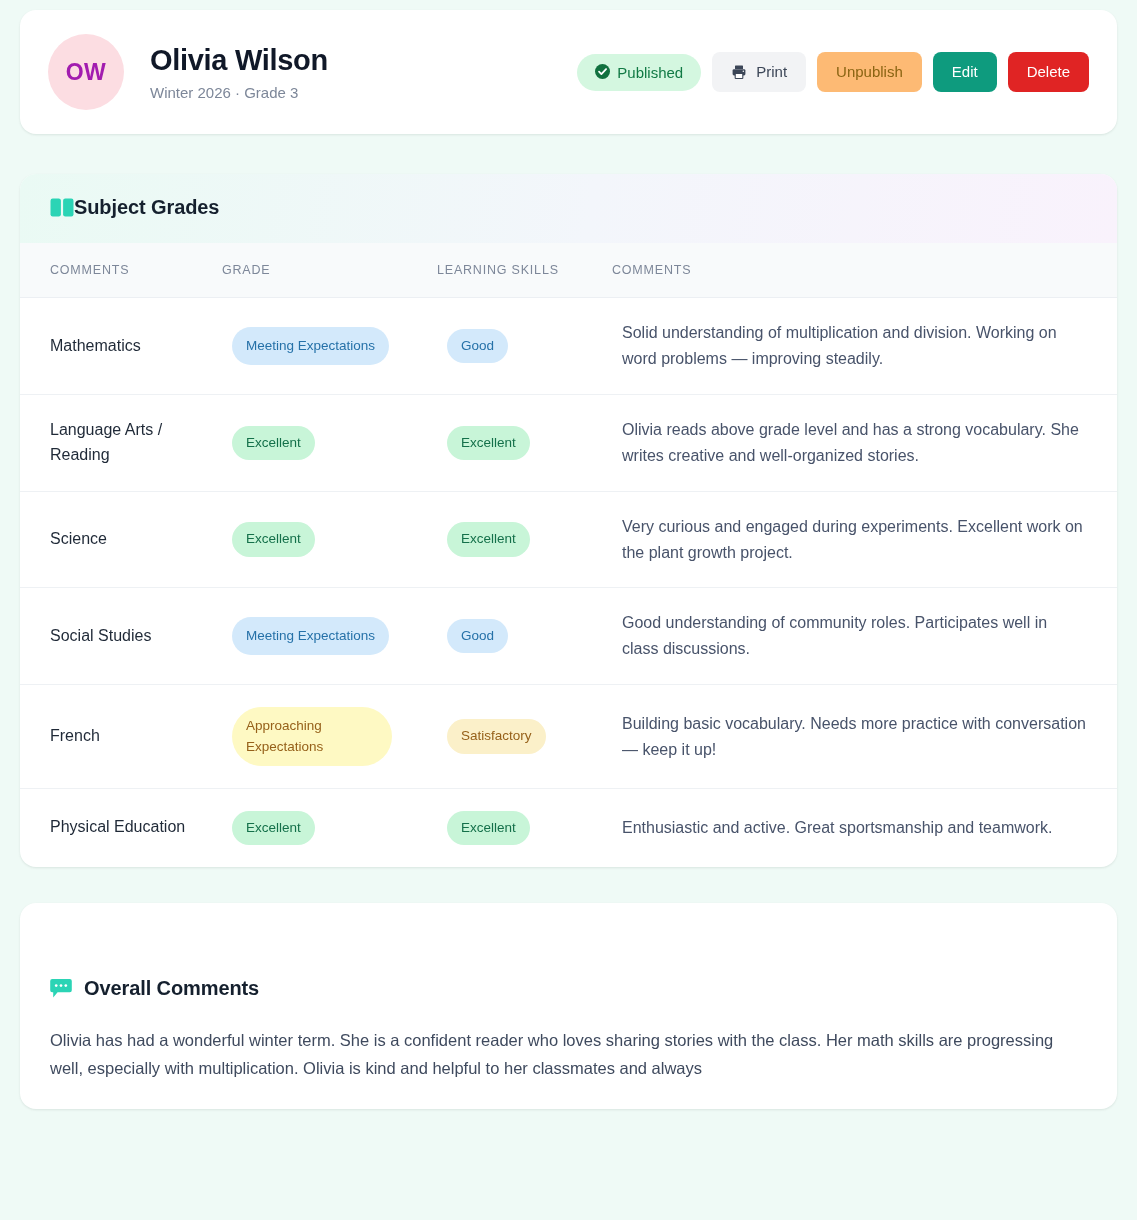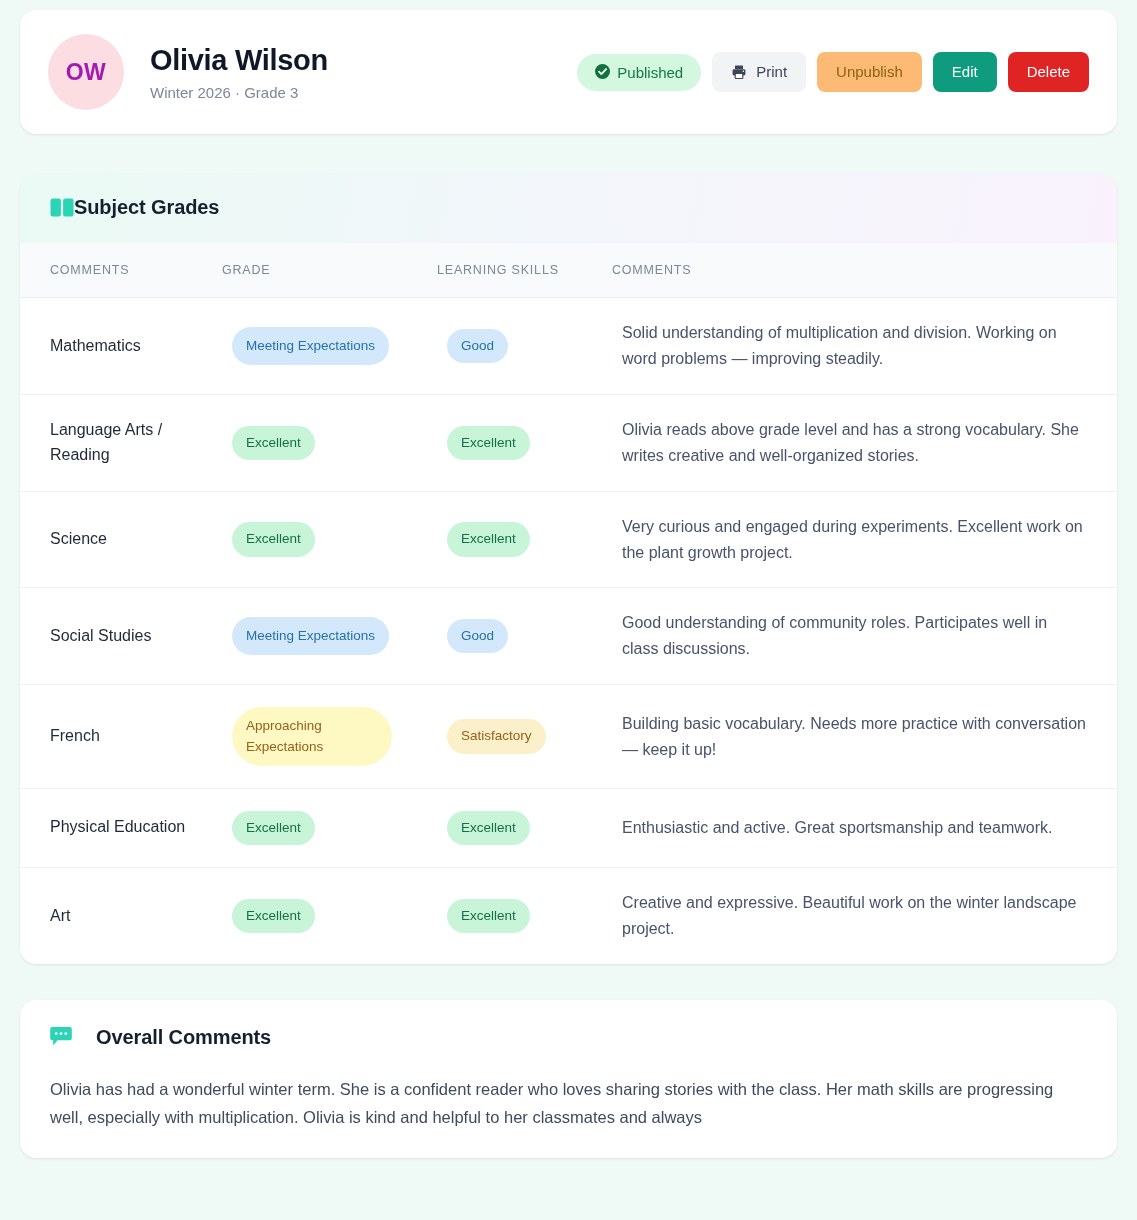--- a/index.html
+++ b/index.html
@@ -174,21 +174,23 @@
   .pill-blue   { background: #d3e9fb; color: #2571a8; }
   .pill-amber  { background: #fef9c3; color: #96611a; }
   .pill-amber-light { background: #fbf0c9; color: #96611a; }
 
   
   .comments-card { padding: 0 0 26px 0; }
 
   .comments-head {
     padding: 26px 30px 6px 30px;
     display: flex;
-    gap: 24px;
+    align-items: center;
+    gap: 12px;
+    margin-top: 48px;
   }
 
   .comments-body {
     padding: 20px 30px 0 30px;
     font-size: 16.5px;
     line-height: 1.72;
     color: #3f4a5e;
   }
 </style>
 </head>
@@ -274,26 +276,20 @@
           <td class="c-subject">French</td>
           <td><span class="pill pill-amber two-line">Approaching Expectations</span></td>
           <td><span class="pill pill-amber-light">Satisfactory</span></td>
           <td class="c-comments">Building basic vocabulary. Needs more practice with conversation — keep it up!</td>
         </tr>
         <tr>
           <td class="c-subject">Physical Education</td>
           <td><span class="pill pill-green">Excellent</span></td>
           <td><span class="pill pill-green">Excellent</span></td>
           <td class="c-comments">Enthusiastic and active. Great sportsmanship and teamwork.</td>
-        </tr>
-        <tr>
-          <td class="c-subject">Art</td>
-          <td><span class="pill pill-green">Excellent</span></td>
-          <td><span class="pill pill-green">Excellent</span></td>
-          <td class="c-comments">Creative and expressive. Beautiful work on the winter landscape project.</td>
         </tr>
       </tbody>
   </table>
 </div>
 
 <div class="card comments-card">
   <div class="comments-head">
     <svg class="chat-icon" viewBox="0 0 22 21">
       <path d="M2.2 1 H19.8 A2 2 0 0 1 21.8 3 V12.3 A2 2 0 0 1 19.8 14.3 H7.6 L3.2 19.4 V14.3 H2.2 A2 2 0 0 1 0.2 12.3 V3 A2 2 0 0 1 2.2 1 Z" fill="#2bd4b5"></path>
       <circle cx="6.2" cy="7.6" r="1.35" fill="#ffffff"></circle>

